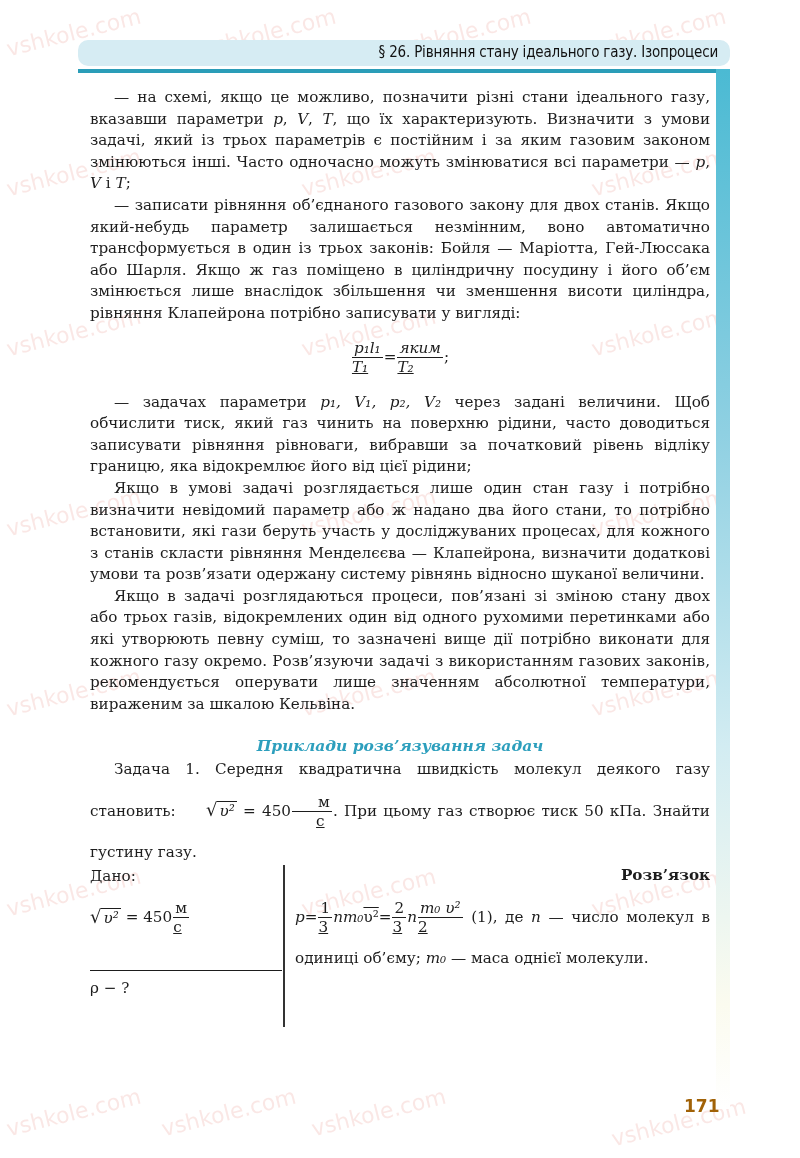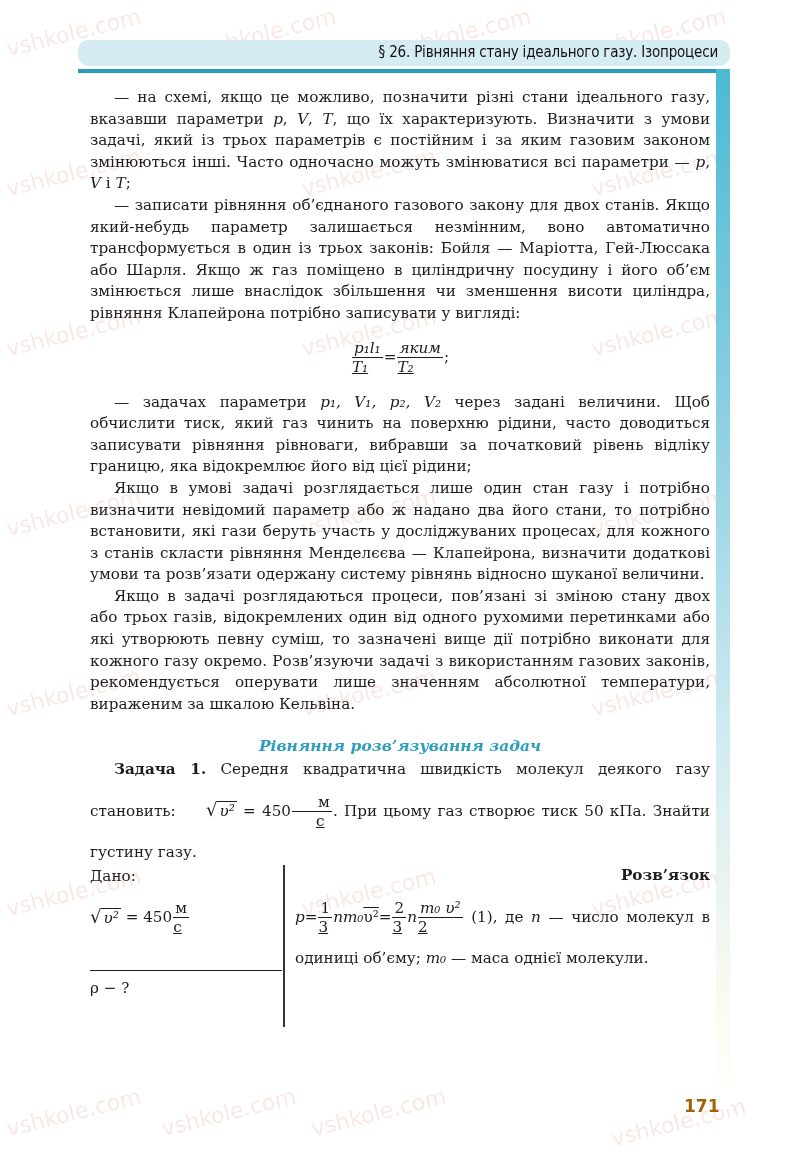--- a/index.html
+++ b/index.html
@@ -42,21 +42,21 @@
   .formula-center { text-align:center; margin:2px 0 4px 0; }
   .frac { display:inline-block; vertical-align:middle; text-align:left; margin:12px 1px; }
   .frac .num { display:block; border-bottom:1px solid #1d1d1d; padding:0 2px; line-height:18px; }
   .frac .den { display:block; line-height:18px;text-decoration:underline; }
   sup { font-size:9px; }
   .section-head {
     text-align:center; font-style:italic; font-weight:bold; color:#2d9fbd;
     margin:20px 0 2px 0; font-size:15.5px;
   }
   .task { margin-top:0; }
-  .task b { font-weight:bold;margin-top:16px; }
+  .task b { font-weight:normal;margin-top:16px; }
   .sqrt { display:inline-block; vertical-align:middle; }
   .sqrt .rad { font-size:18px; }
   .sqrt .under { border-top:1px solid #1d1d1d; padding:0 2px; font-style:italic; }
   .ol { text-decoration:overline; }
   .given-solution { position:relative; height:170px; margin-top:2px; }
   .given { position:absolute; left:0; top:0; width:190px; }
   .given .row { line-height:22px; }
   .given .line { position:absolute; left:0; top:105px; width:192px; height:1px; background:#1d1d1d; }
   .given .find { position:absolute; left:0; top:113px; }
   .divider { position:absolute; left:193px; top:0; width:1.5px; height:162px; background:#333; }
@@ -115,21 +115,21 @@
       <i class="num">яким</i>
       <i class="den">T₂</i>
     </span><span>;</span>
   </div>
 
   <p><span>— задачах параметри </span><i class="v">p₁, V₁, p₂, V₂</i><span> через задані величини. Щоб обчислити тиск, який газ чинить на поверхню рідини, часто доводиться записувати рівняння рівноваги, вибравши за початковий рівень відліку границю, яка відокремлює його від цієї рідини;</span></p>
 
   <p>Якщо в умові задачі розглядається лише один стан газу і потрібно визначити невідомий параметр або ж надано два його стани, то потрібно встановити, які гази беруть участь у досліджуваних процесах, для кожного з станів скласти рівняння Менделєєва — Клапейрона, визначити додаткові умови та розв’язати одержану систему рівнянь відносно шуканої величини.</p>
   <p>Якщо в задачі розглядаються процеси, пов’язані зі зміною стану двох або трьох газів, відокремлених один від одного рухомими перетинками або які утворюють певну суміш, то зазначені вище дії потрібно виконати для кожного газу окремо. Розв’язуючи задачі з використанням газових законів, рекомендується оперувати лише значенням абсолютної температури, вираженим за шкалою Кельвіна.</p>
 
-  <div class="section-head">Рівняння розв’язування задач</div>
+  <div class="section-head">Приклади розв’язування задач</div>
 
   <p class="task"><b>Задача 1.</b><span> Середня квадратична швидкість молекул деякого газу становить: </span><span class="sqrt"><span class="rad">√</span><span class="under">υ²</span></span><span> = 450</span><span class="frac"><span class="num">м</span><span class="den">с</span></span><span>. При цьому газ створює тиск 50 кПа. Знайти густину газу.</span></p>
 
   <div class="given-solution">
     <div class="given">
       <div class="row">Дано:</div>
       <div class="row"><span class="sqrt"><span class="rad">√</span><span class="under">υ²</span></span><span> = 450</span><span class="frac"><span class="num">м</span><span class="den">с</span></span></div>
       <div class="line"></div>
       <div class="find">ρ − ?</div>
     </div>

